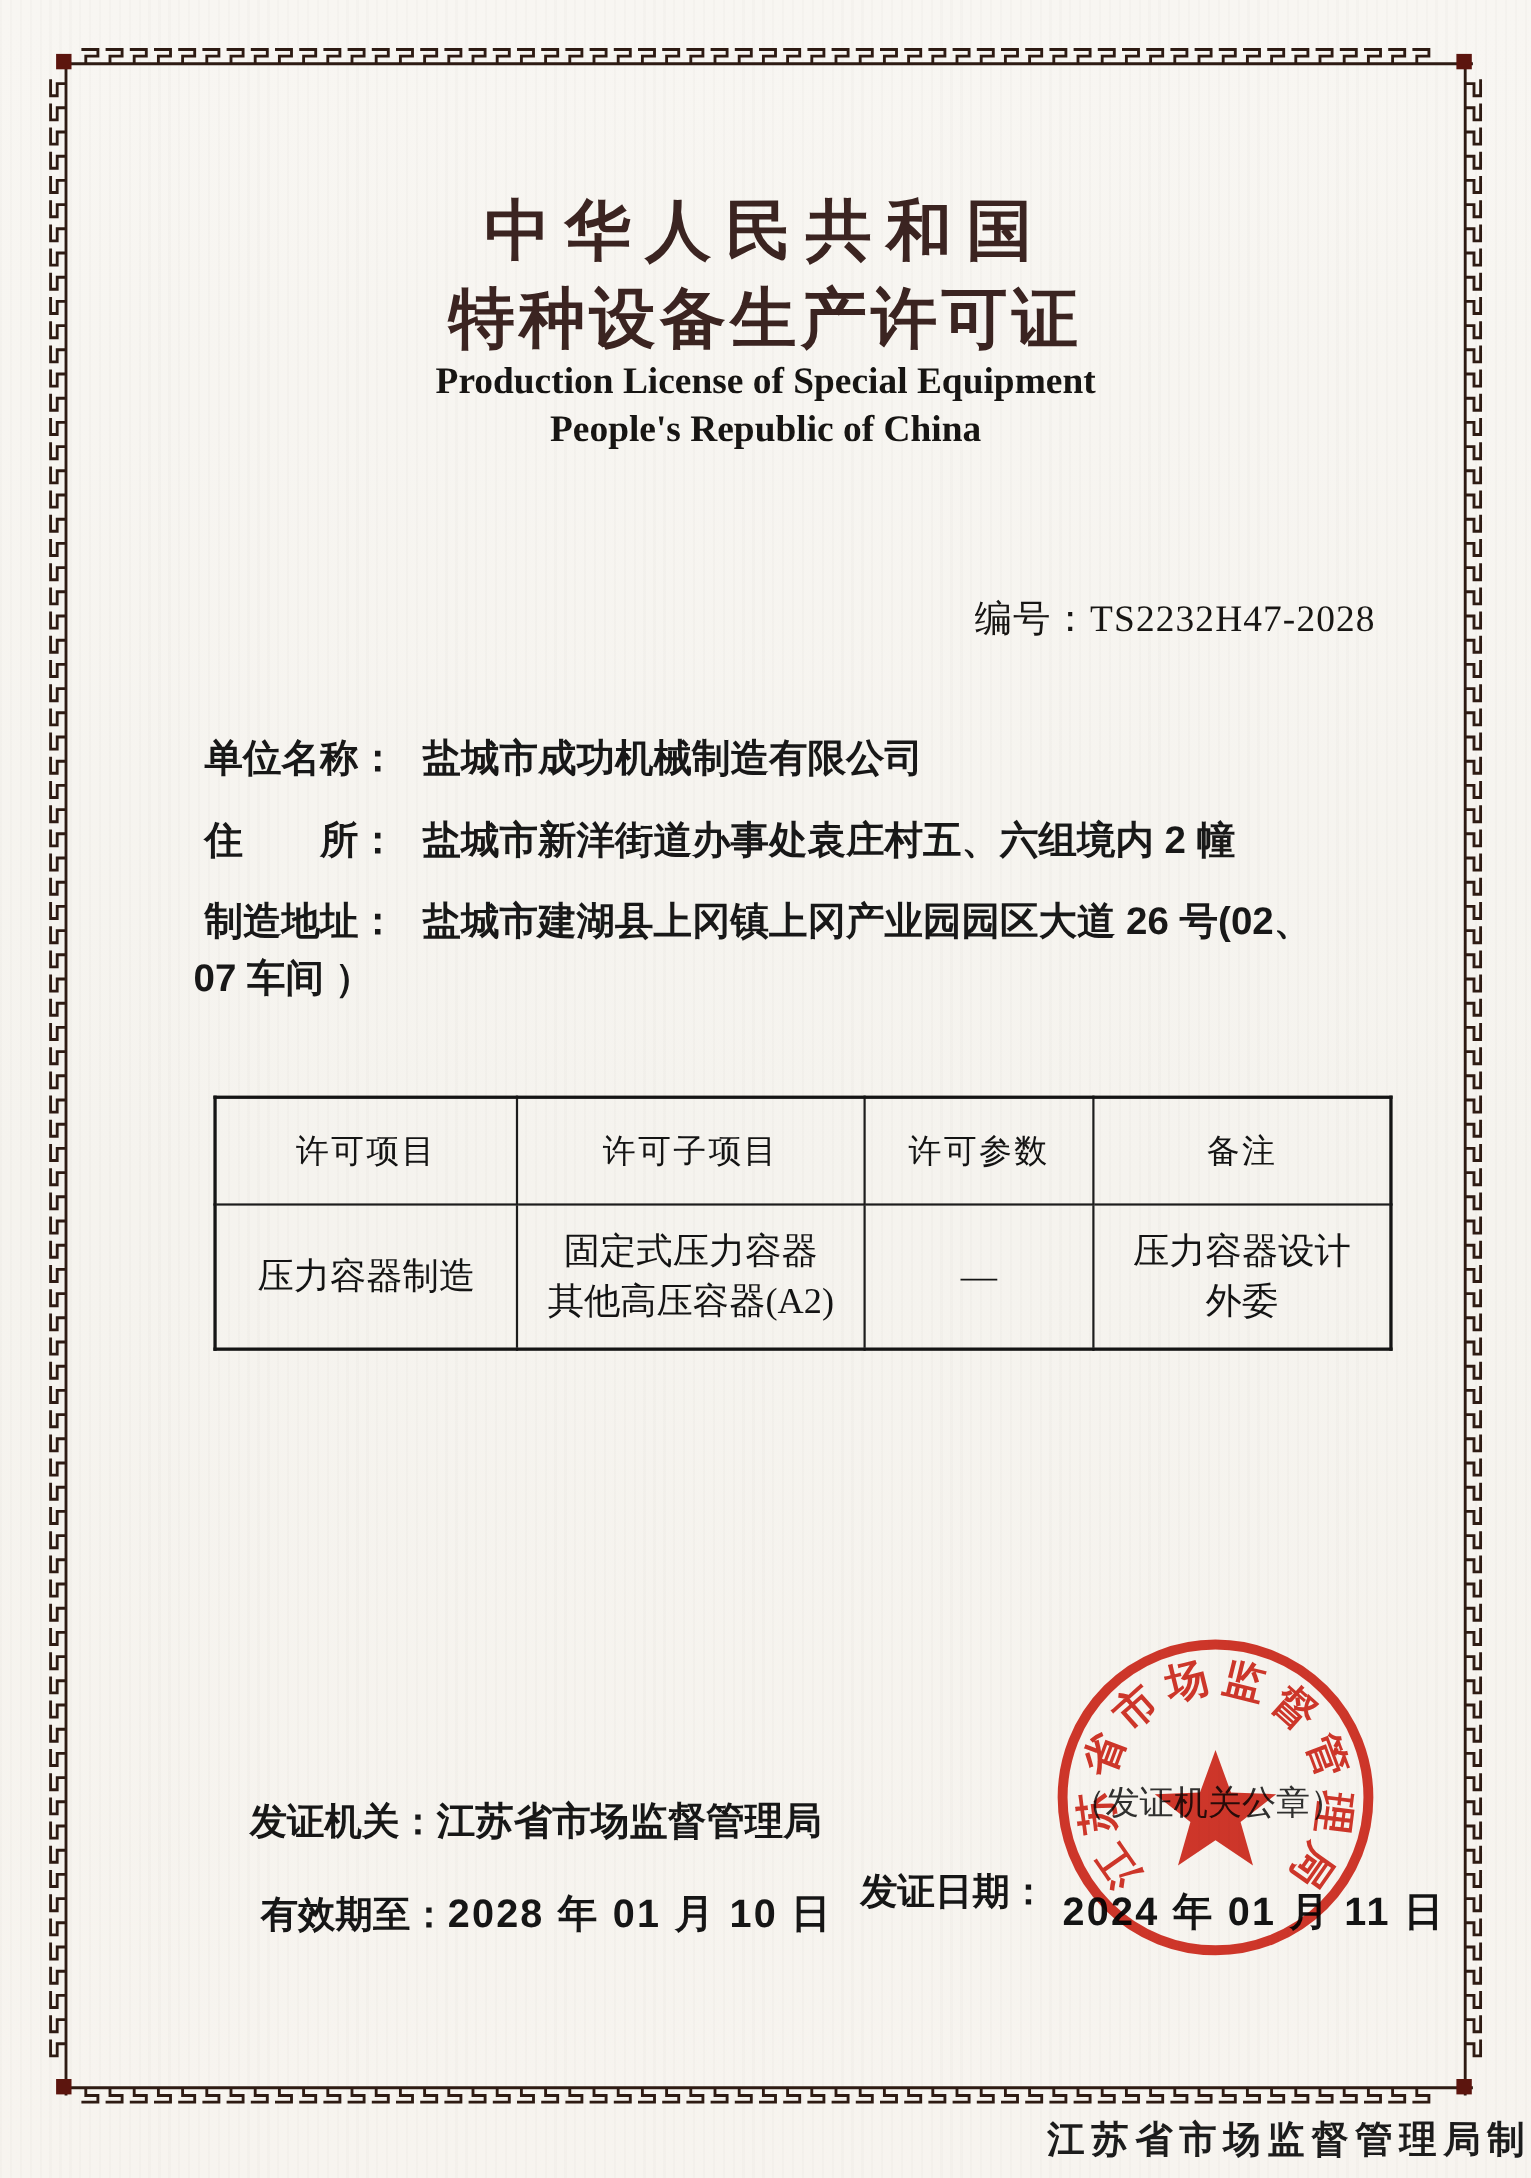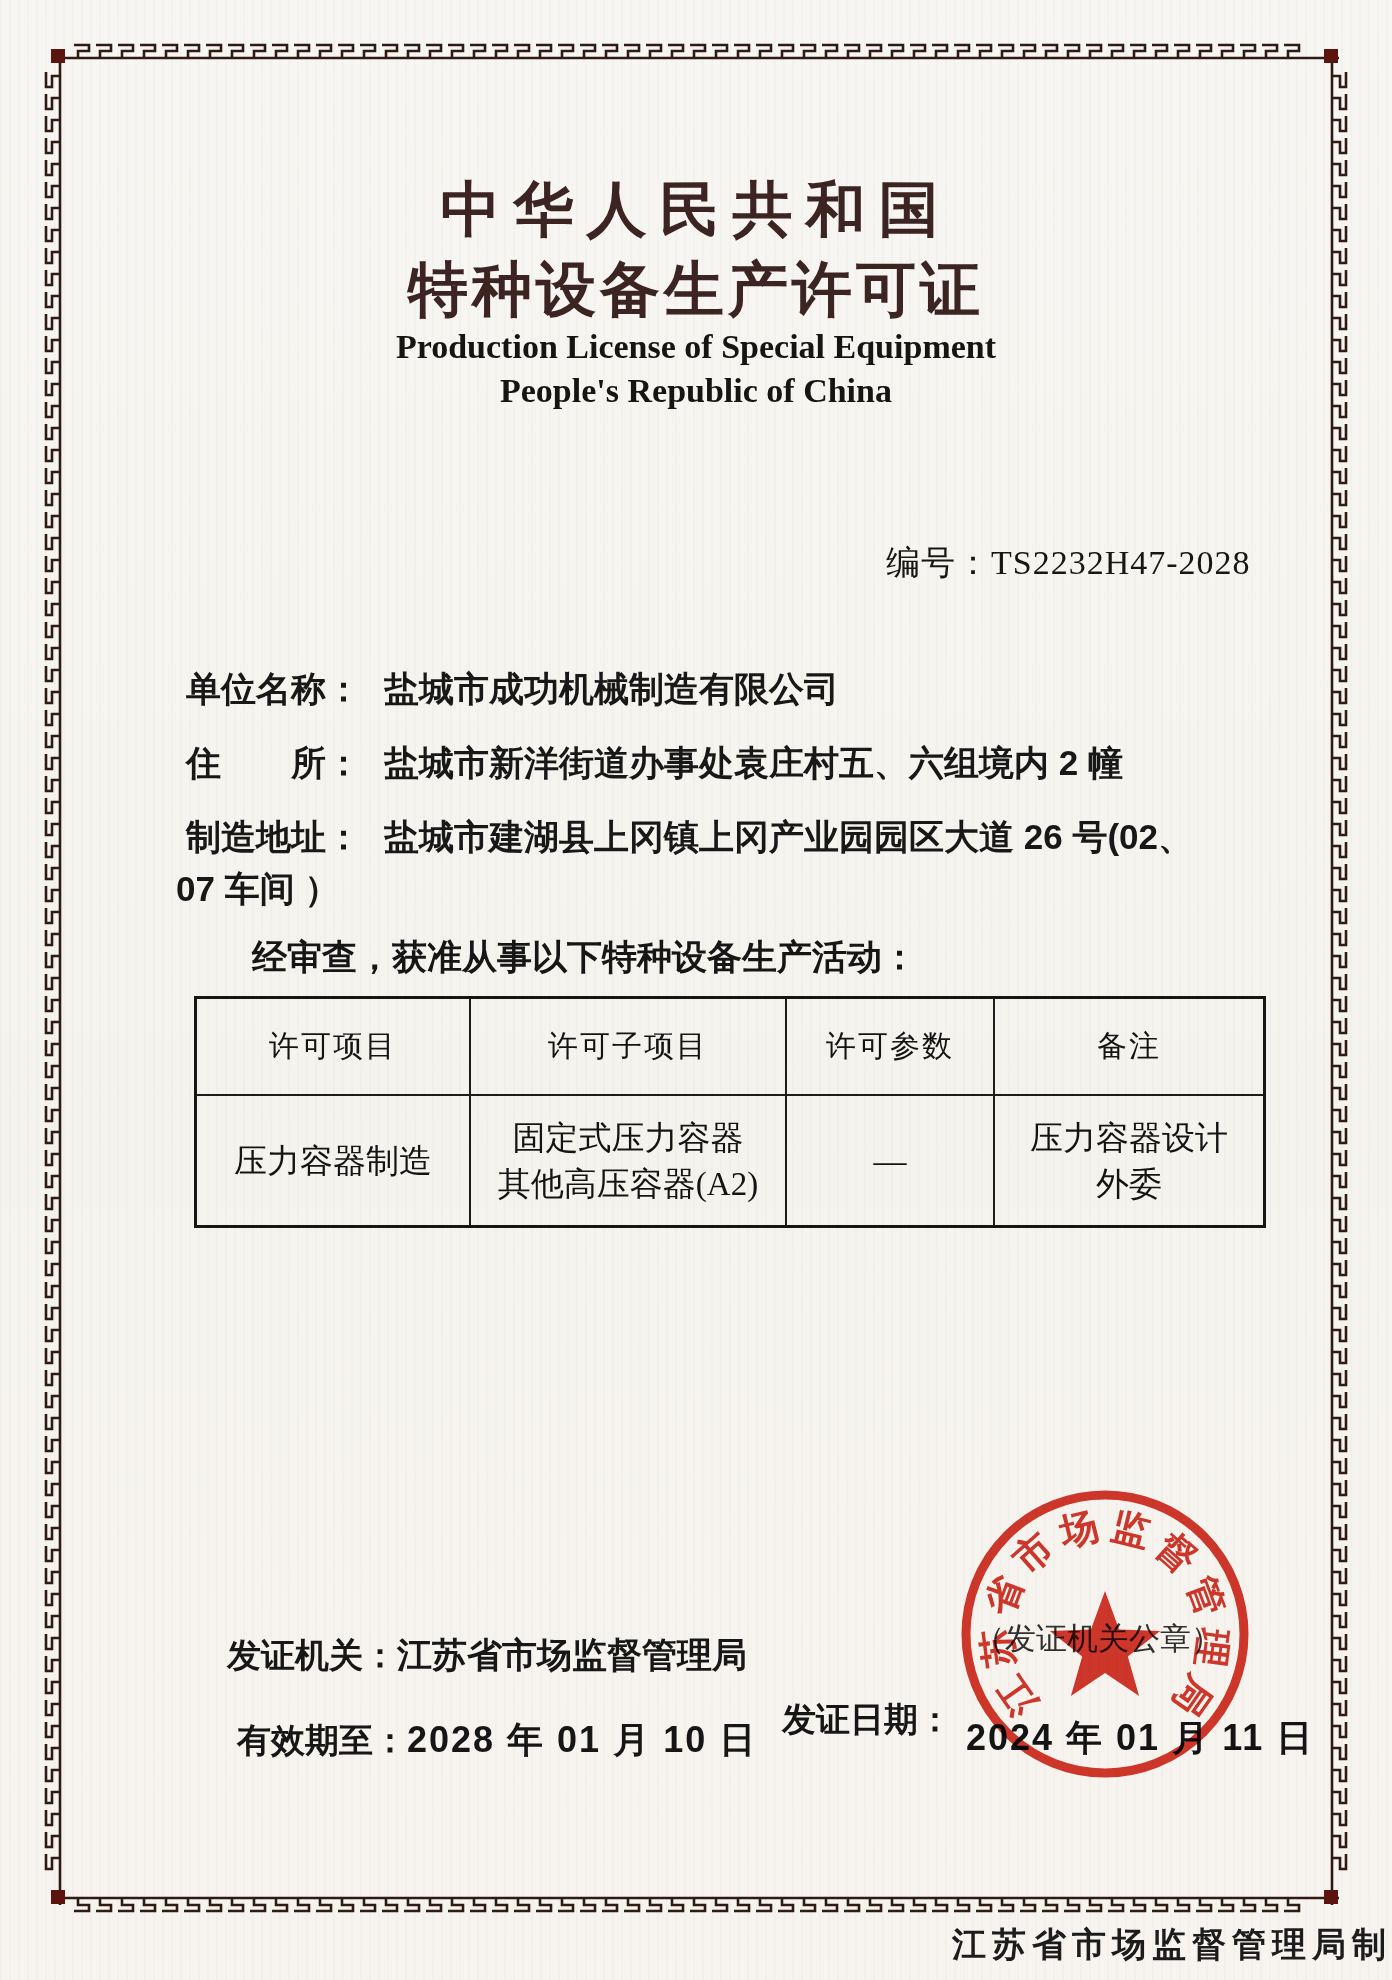--- a/index.html
+++ b/index.html
@@ -101,21 +101,20 @@
     <span class="lab">单位名称：</span><span>盐城市成功机械制造有限公司</span>
   </div>
   <div class="abs field field-2">
     <span class="lab">住　　所：</span><span>盐城市新洋街道办事处袁庄村五、六组境内 2 幢</span>
   </div>
   <div class="abs field field-3">
     <span class="lab">制造地址：</span><span>盐城市建湖县上冈镇上冈产业园园区大道 26 号(02、</span>
   </div>
   <div class="abs field-overflow">07 车间 ）</div>
 
-  <div class="abs statement">经审查，获准从事以下特种设备生产活动：</div>
 
   <table class="lic-table">
     <tbody>
       <tr class="hrow">
         <td class="c1">许可项目</td>
         <td class="c2">许可子项目</td>
         <td class="c3">许可参数</td>
         <td class="c4">备注</td>
       </tr>
       <tr class="brow">

